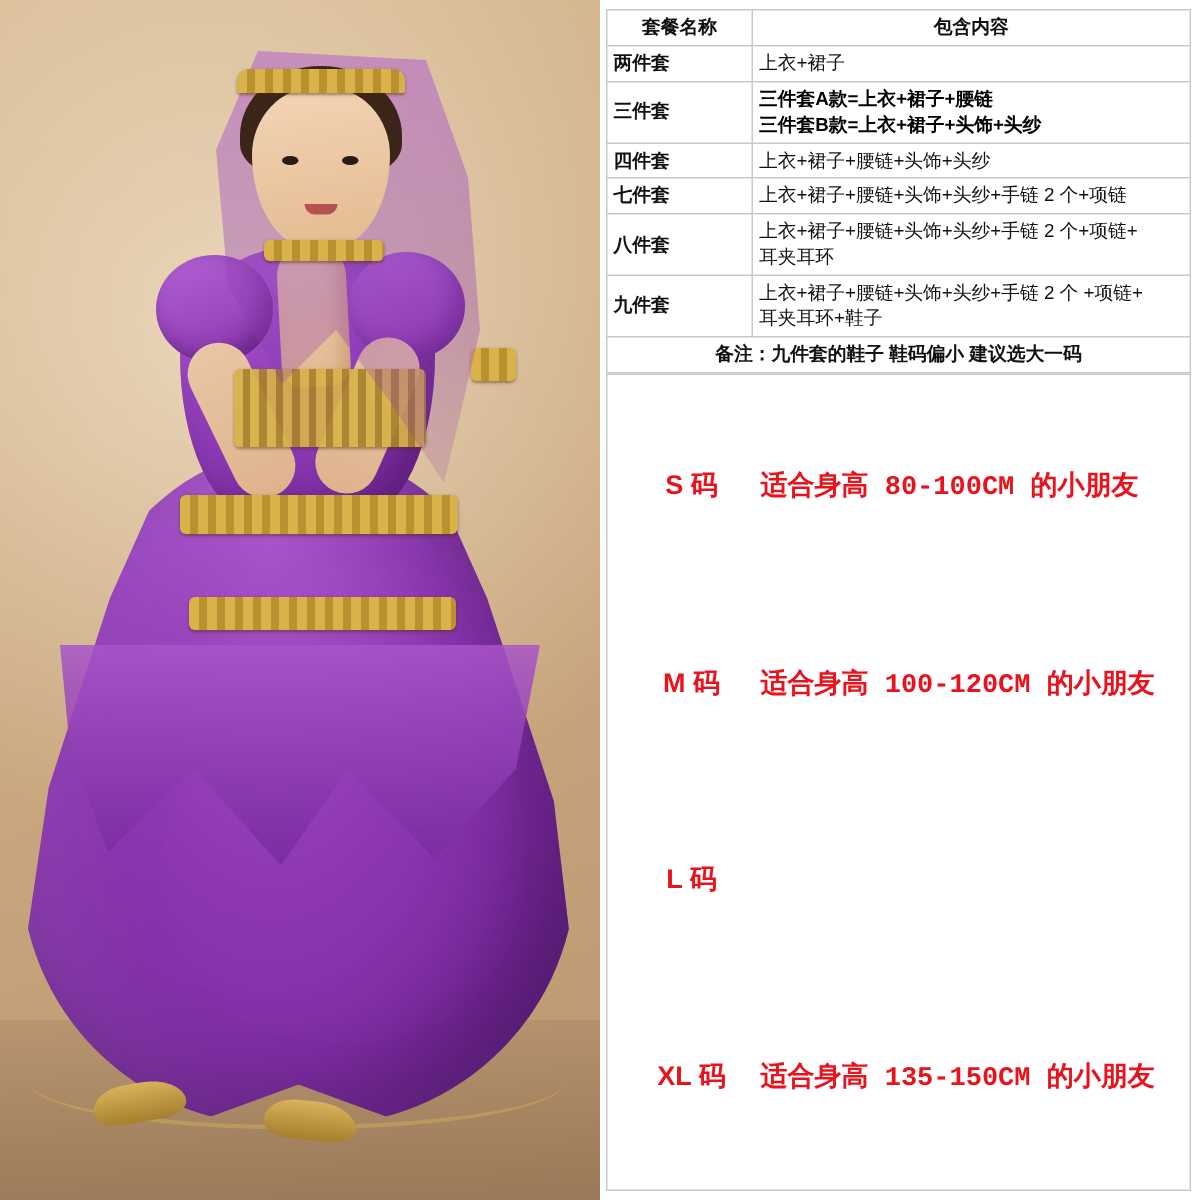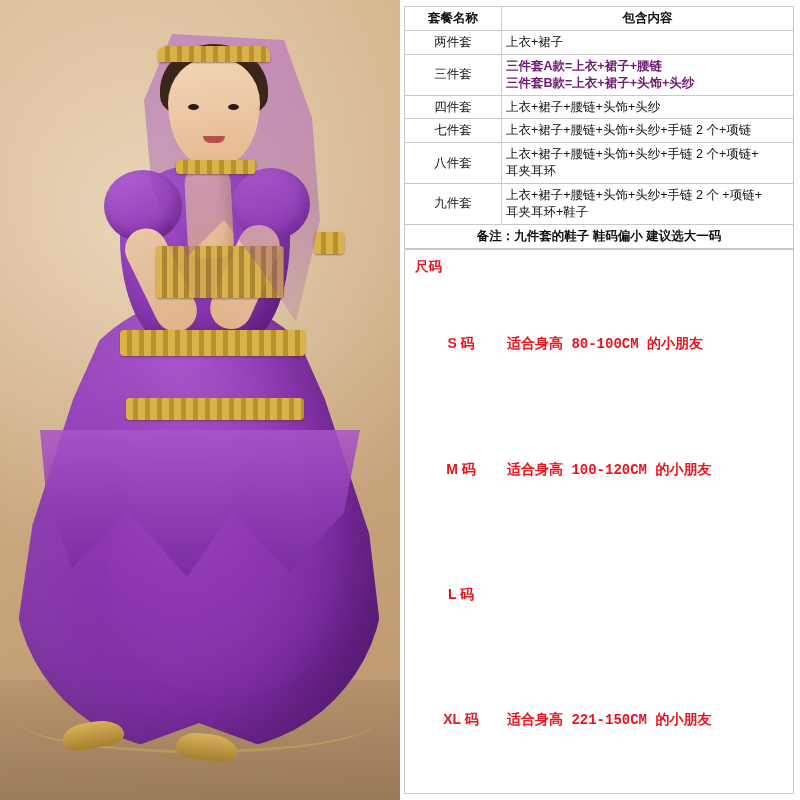--- a/index.html
+++ b/index.html
@@ -202,27 +202,27 @@
   .col-name { width: 88px; text-align: center; }
   th.head-cell {
     font-size: 14px;
     font-weight: bold;
     text-align: center;
     color: #111;
     padding: 8px 4px;
   }
   .pack-name {
     color: #e8131d;
-    font-weight: normal;
+    font-weight: bold;
     font-size: 13.5px;
-    text-align: center;
+    text-align: left;
     white-space: nowrap;
   }
   .contents { font-size: 12.5px; }
-  .contents .blue { color: #701a75; font-weight: bold; display: block; }
+  .contents .blue { color: #000000; font-weight: bold; display: block; }
   .note-row td {
     text-align: center;
     color: #e8131d;
     font-weight: bold;
     font-size: 13px;
     padding: 7px 4px;
   }
   .size-box {
     border: 1px solid #c9c9c9;
     padding: 8px 10px 10px 10px;
@@ -239,21 +239,21 @@
   }
   .size-list {
     display: flex;
     flex-direction: column;
     justify-content: space-around;
     flex: 1;
   }
   .size-row {
     display: flex;
     align-items: baseline;
-    font-size: 14px;
+    font-size: 18px;
     color: #e8131d;
     font-weight: bold;
     padding: 2px 0;
   }
   .size-label { width: 92px; text-align: center; white-space: nowrap; }
   .size-desc { white-space: nowrap; font-family: Liberation Mono, monospace; }
 </style>
 </head>
 <body>
 
@@ -343,34 +343,33 @@
             <div>耳夹耳环+鞋子</div>
           </td>
         </tr>
         <tr class="note-row">
           <td colspan="2">备注：九件套的鞋子 鞋码偏小 建议选大一码</td>
         </tr>
       </tbody>
     </table>
 
     <div class="size-box">
-      <div class="size-title">尺码</div>
       <div class="size-list">
         <div class="size-row">
           <span class="size-label">S 码</span>
           <span class="size-desc">适合身高 80-100CM 的小朋友</span>
         </div>
         <div class="size-row">
           <span class="size-label">M 码</span>
           <span class="size-desc">适合身高 100-120CM 的小朋友</span>
         </div>
         <div class="size-row">
           <span class="size-label">L 码</span>
         </div>
         <div class="size-row">
           <span class="size-label">XL 码</span>
-          <span class="size-desc">适合身高 221-150CM 的小朋友</span>
+          <span class="size-desc">适合身高 135-150CM 的小朋友</span>
         </div>
       </div>
     </div>
 
   </div>
 </div>
 
 </body></html>

